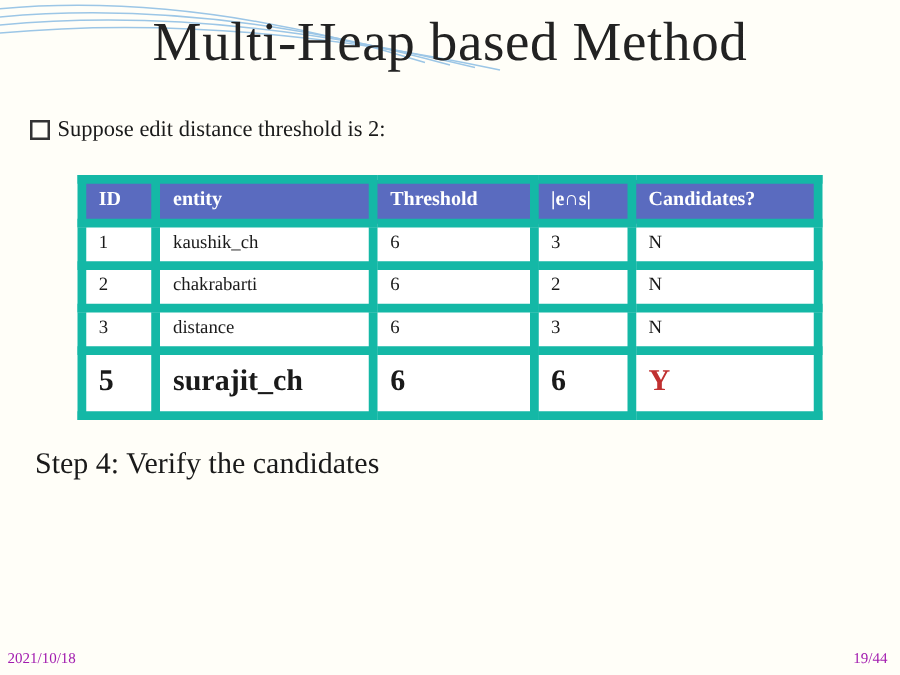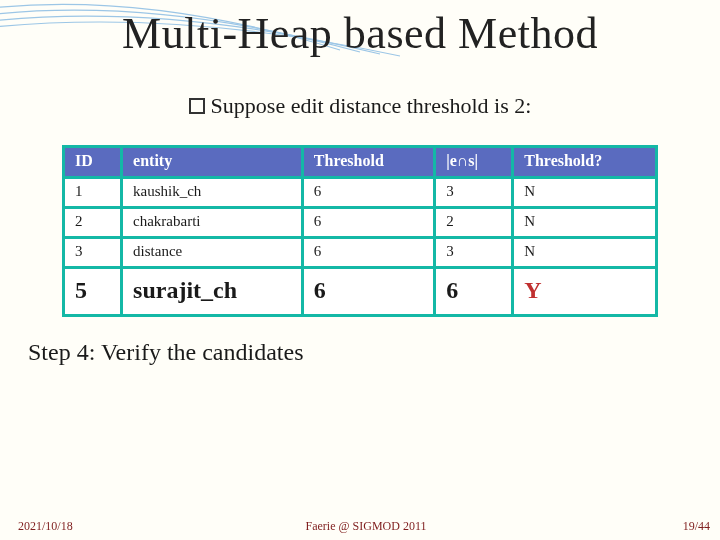--- a/index.html
+++ b/index.html
@@ -25,42 +25,41 @@
     font-size: 44px;
     font-weight: 400;
     letter-spacing: 0.5px;
     padding: 8px 0 6px 0;
     color: #222;
   }
   .bullet-line {
     position: relative;
     z-index: 1;
     margin: 28px 24px 0 24px;
-    font-size: 22px;
+    font-size: 18px;
     display: flex;
     align-items: center;
     gap: 6px;
-    justify-content: center;
   }
   .bullet-box {
     width: 16px; height: 16px;
     border: 2px solid #333;
     display: inline-block;
     flex-shrink: 0;
   }
   .table-wrap {
     margin: 26px 62px 0 62px;
   }
   table {
     width: 100%;
     border-collapse: collapse;
     background: #fff;
   }
   th, td {
-    border: 3px solid #14b8a6;
+    border: 7px solid #14b8a6;
     padding: 4px 10px 6px 10px;
     text-align: left;
     vertical-align: middle;
   }
   th {
     background: #5a6bbf;
     color: #fff;
     font-weight: 700;
     font-size: 16px;
   }
@@ -72,27 +71,27 @@
     font-weight: 600;
     padding: 8px 10px 10px 10px;
   }
   .cand-y { color: #c03030; font-weight: 700; }
   .step-line {
     margin: 22px 28px 0 28px;
     font-size: 24px;
   }
   .footer {
     position: absolute;
-    bottom: 6px; left: 12px; right: 0;
+    bottom: 6px; left: 0; right: 0;
     display: flex;
     justify-content: space-between;
     align-items: flex-end;
     padding: 0 10px 0 6px;
     font-size: 12px;
-    color: #7f1d1d;
+    color: #a21caf;
   }
   .footer .center {
     position: absolute;
     left: 50%;
     transform: translateX(-50%);
   }
   .pagecount { font-weight: 400; }
 </style>
 </head>
 <body>
@@ -112,21 +111,21 @@
 </div>
 
 <div class="table-wrap">
   <table>
     <thead>
       <tr>
         <th>ID</th>
         <th>entity</th>
         <th>Threshold</th>
         <th>|e∩s|</th>
-        <th>Threshold?</th>
+        <th>Candidates?</th>
       </tr>
     </thead>
     <tbody id="tbody">
         <tr>
           <td>1</td>
           <td>kaushik_ch</td>
           <td>6</td>
           <td>3</td>
           <td>N</td>
         </tr>
@@ -152,17 +151,16 @@
           <td class="cand-y">Y</td>
         </tr>
       </tbody>
   </table>
 </div>
 
 <div class="step-line">Step 4: Verify the candidates</div>
 
 <div class="footer">
   <span>2021/10/18</span>
-  <span class="center">Faerie @ SIGMOD 2011</span>
   <span>
     <span>19/</span><span class="pagecount">44</span>
   </span>
 </div>
 
 </body></html>

